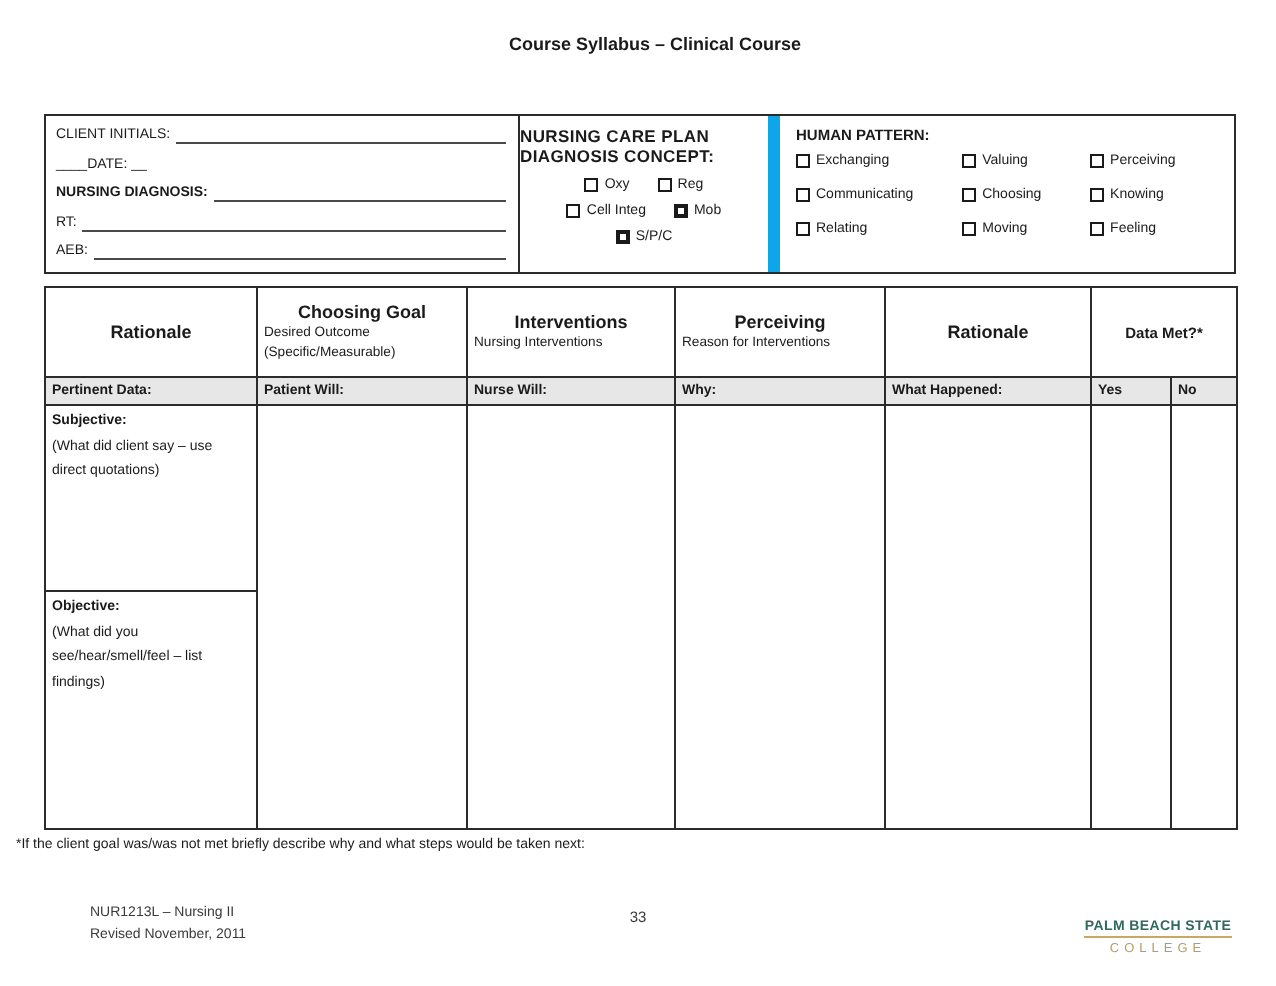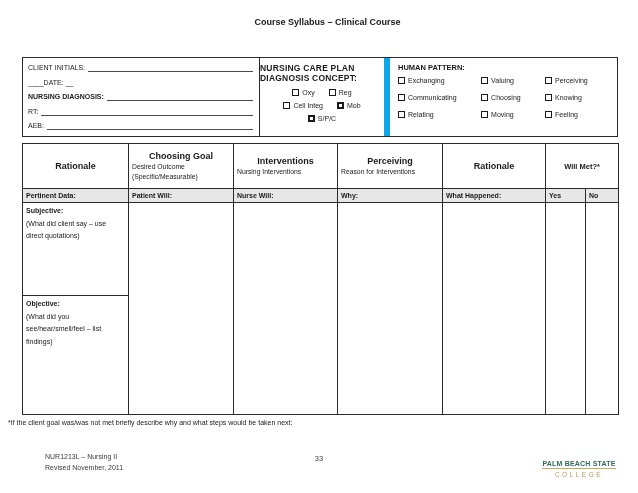--- a/index.html
+++ b/index.html
@@ -230,21 +230,21 @@
           <span class="col-sub">Nursing Interventions</span>
         </th>
         <th>
           <span class="col-title">Perceiving</span>
           <span class="col-sub">Reason for Interventions</span>
         </th>
         <th>
           <span class="col-title">Rationale</span>
         </th>
         <th colspan="2">
-          <span class="col-title" style="font-size:7.5px">Will Met?*</span>
+          <span class="col-title" style="font-size:7.5px">Data Met?*</span>
         </th>
       </tr>
       <tr class="subheader-row">
         <td>Pertinent Data:</td>
         <td>Patient Will:</td>
         <td>Nurse Will:</td>
         <td>Why:</td>
         <td>What Happened:</td>
         <td>Yes</td>
         <td>No</td>

